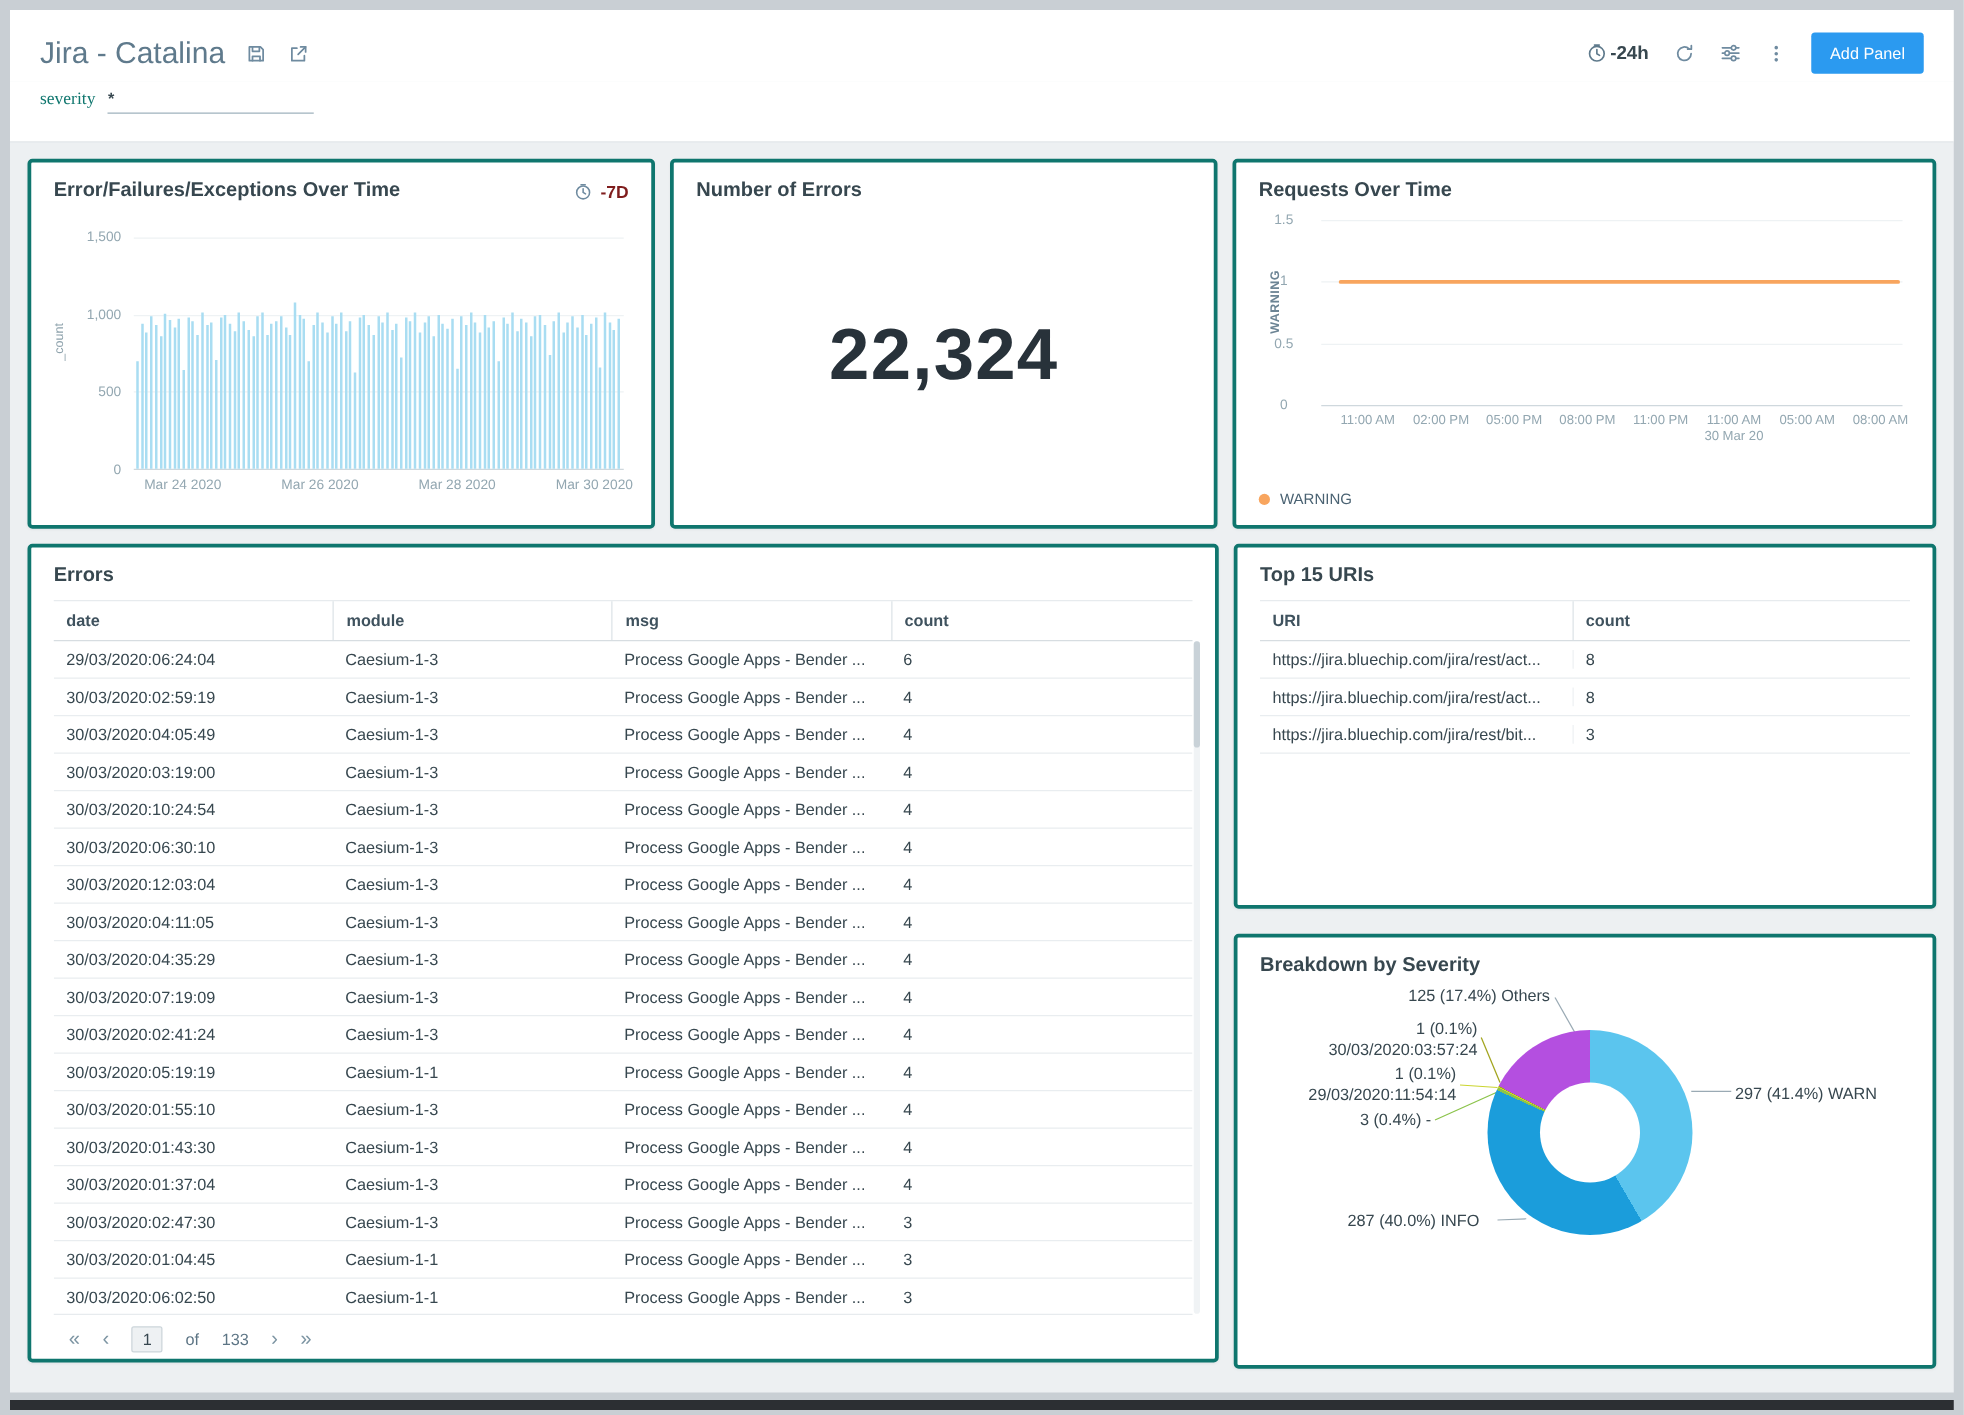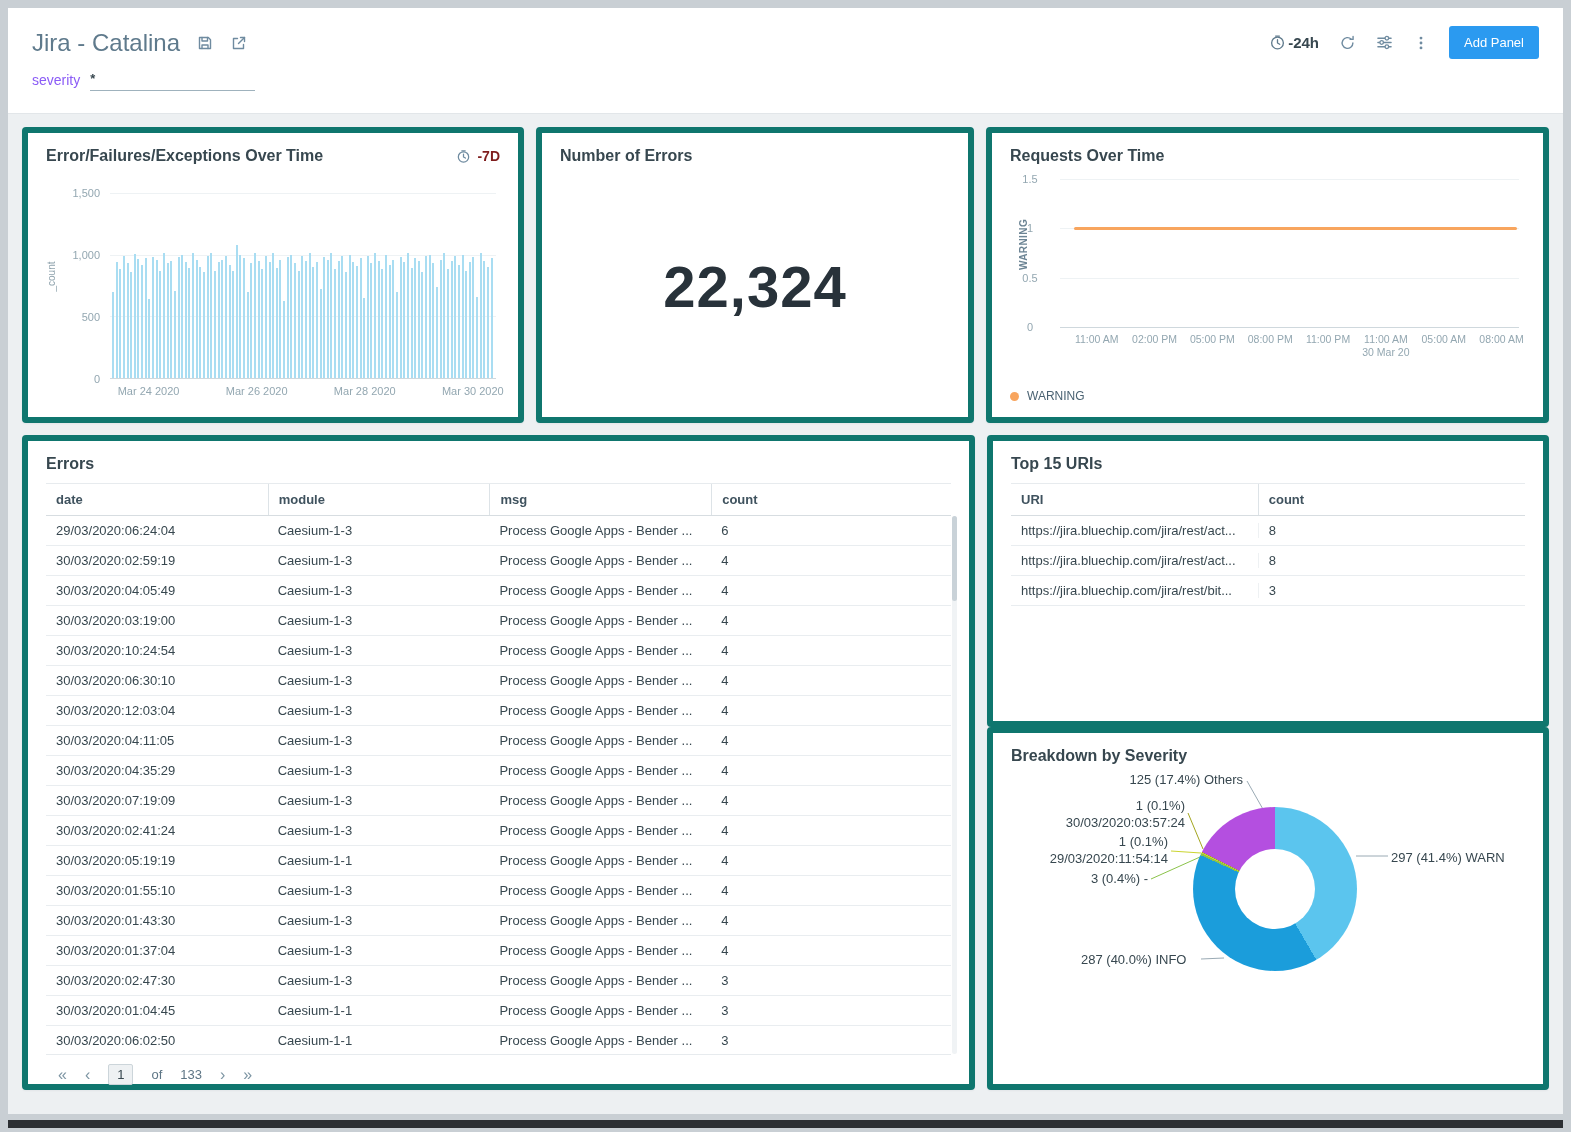--- a/index.html
+++ b/index.html
@@ -22,28 +22,28 @@
   .title-icons { display:flex; gap:16px; color:#7b99ad; align-items:center; }
   .icon-btn { display:inline-flex; align-items:center; justify-content:center; cursor:pointer; color:#6f8ba0; }
   .icon-btn svg { display:block; }
   .top-right { margin-left:auto; display:flex; align-items:center; gap:20px; }
   .range-ctl { display:flex; align-items:center; gap:2px; color:#37474f; font-weight:700; font-size:15px; cursor:pointer; }
   .range-ctl .icon-btn { color:#5f7a8c; }
   .btn-add { border:none; border-radius:3px; padding:9px 15px; font-size:13px; color:#fff; background:#2b9af0; cursor:pointer; font-family:inherit; }
 
   
   .filterbar { background:#fff; padding:4px 24px 22px; display:flex; align-items:flex-end; gap:10px; box-shadow:0 1px 0 #e2e6e9; }
-  .filter-label { color:#8b5cf6; font-size:14px; padding-bottom:3px; }
+  .filter-label { color:#0f766e; font-size:14px; padding-bottom:3px;font-family:Liberation Serif, serif; }
   .filter-input { border:none; outline:none; background:transparent; border-bottom:1px solid #9fb2bd; width:165px; font-size:13px; font-weight:700; color:#37474f; padding:2px 0 4px; font-family:inherit; }
 
   
   .main { flex:1; padding:14px; overflow:hidden; }
   .row1 { display:flex; gap:12px; }
   .row2 { display:flex; gap:12px; margin-top:12px; }
-  .panel { background:#fff; border:6px solid #0f766e; border-radius:4px; padding:14px 18px; box-shadow:0 1px 2px rgba(31,45,61,.05); }
+  .panel { background:#fff; border:3px solid #0f766e; border-radius:4px; padding:14px 18px; box-shadow:0 1px 2px rgba(31,45,61,.05); }
   .panel-head { display:flex; align-items:center; justify-content:space-between; }
   .panel-title { font-size:16px; font-weight:600; color:#37474f; }
   .time-range-sm { display:flex; align-items:center; gap:6px; color:#7f1d1d; font-weight:700; font-size:14px; cursor:pointer; }
   .time-range-sm .clock { color:#6f8ba0; }
 
   .p-a { width:502px; height:296px; }
   .p-b { width:438px; height:296px; }
   .p-c { flex:1; height:296px; display:flex; flex-direction:column; }
 
   
@@ -69,21 +69,21 @@
   .gridC.axis { background:#cfd8dd; }
   .warn-line { position:absolute; left:3%; right:0.5%; top:calc(33.333% - 1px); height:3px; border-radius:2px; background:#f8a55e; }
   .xlabsC { position:absolute; left:50px; right:6px; top:160px; height:30px; font-size:10.5px; color:#93a7b1; }
   .xtc { position:absolute; transform:translateX(-50%); white-space:nowrap; }
   .xsub { position:absolute; left:71%; top:13px; transform:translateX(-50%); }
   .legendC { display:flex; align-items:center; gap:8px; margin-top:auto; font-size:12px; color:#4a6272; }
   .dot { width:9px; height:9px; border-radius:50%; background:#f8a55e; }
 
   
   .p-errors { flex:1; height:655px; display:flex; flex-direction:column; }
-  .right-col { width:562px; display:flex; flex-direction:column; gap:0; }
+  .right-col { width:562px; display:flex; flex-direction:column; gap:20px; }
   .p-uris { height:292px; }
   .p-breakdown { flex:1; }
 
   .table { margin-top:10px; }
   .thead { display:flex; border-top:1px solid #e7ebee; border-bottom:1px solid #d7dde1; }
   .th { padding:8px 10px; font-size:13px; font-weight:700; color:#3f525e; }
   .th + .th { border-left:1px solid #dde3e7; }
   .w-date { width:24.5%; } .w-module { width:24.5%; } .w-msg { width:24.5%; } .w-count { flex:1; }
   .w-uri { width:48%; } .w-ucount { flex:1; border-left:1px solid #eef1f3; }
   .tbody-wrap { position:relative; }

